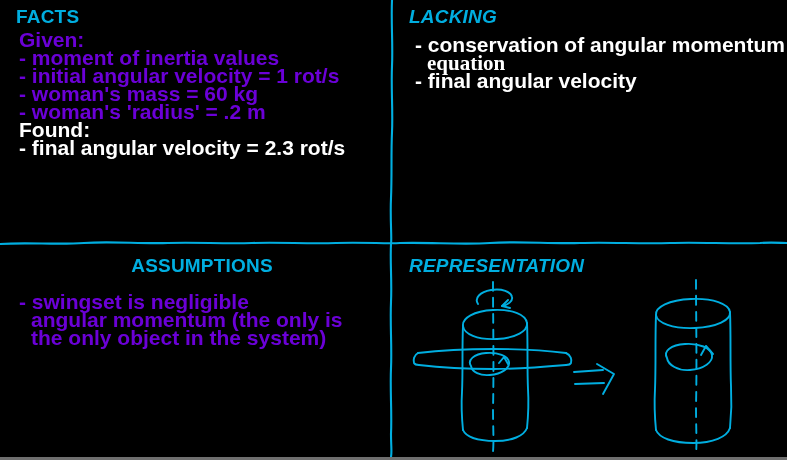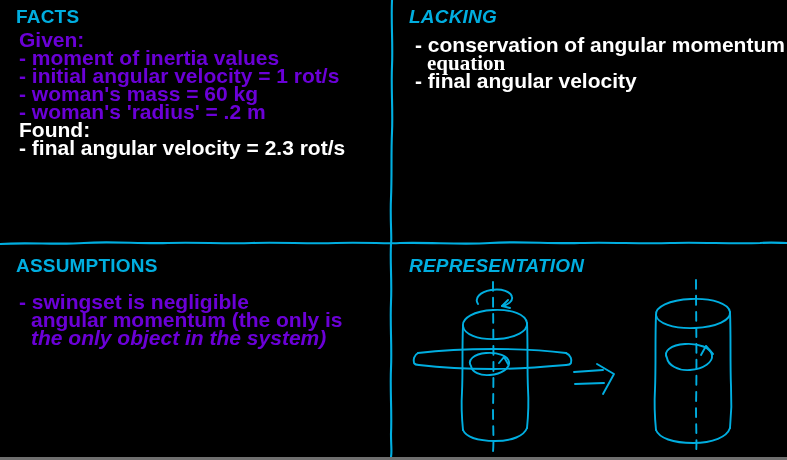--- a/index.html
+++ b/index.html
@@ -37,21 +37,21 @@
   .quad-title {
     color: #00AEE0;
     font-size: 19px;
     font-weight: bold;
     letter-spacing: 0.2px;
     line-height: 22px;
     white-space: nowrap;
   }
   #quad-facts .quad-title        { margin: 6px 0 0 16px; }
   #quad-lacking .quad-title      { margin: 6px 0 0 11px; font-style: italic; }
-  #quad-assumptions .quad-title  { margin: 9px 0 0 16px; }
+  #quad-assumptions .quad-title  { margin: 9px 0 0 16px; text-align: center; }
   #quad-representation .quad-title{ margin: 9px 0 0 11px; font-style: italic; }
 
   .line-list {
     margin: 0;
     padding: 0;
     list-style: none;
   }
   .txt-line {
     font-size: 21px;
     font-weight: bold;
@@ -108,21 +108,21 @@
       <li class="txt-line c-green" style="padding-left:12px;font-family:Liberation Serif, serif;">equation</li>
       <li class="txt-line c-green">- final angular velocity</li>
     </ul>
   </section>
 
   <section class="quad" id="quad-assumptions">
     <div class="quad-title">ASSUMPTIONS</div>
     <ul class="line-list" id="assumptions-body">
       <li class="txt-line c-purple">- swingset is negligible</li>
       <li class="txt-line c-purple" style="padding-left:12px;">angular momentum (the only is</li>
-      <li class="txt-line c-purple" style="padding-left:12px;font-style:italic;">the only object in the system)</li>
+      <li class="txt-line c-purple" style="padding-left:12px;">the only object in the system)</li>
     </ul>
   </section>
 
   <section class="quad" id="quad-representation">
     <div class="quad-title">REPRESENTATION</div>
 
     <svg id="rep-canvas" viewBox="0 0 389 183" preserveAspectRatio="none">
       <g fill="none" stroke="#00AEE0" stroke-width="1.9" stroke-linecap="round" stroke-linejoin="round">
 
         <path stroke-dasharray="9 7" d="M95,8 C95,45 96,90 95,135 C95,155 96,165 95,178"></path>

